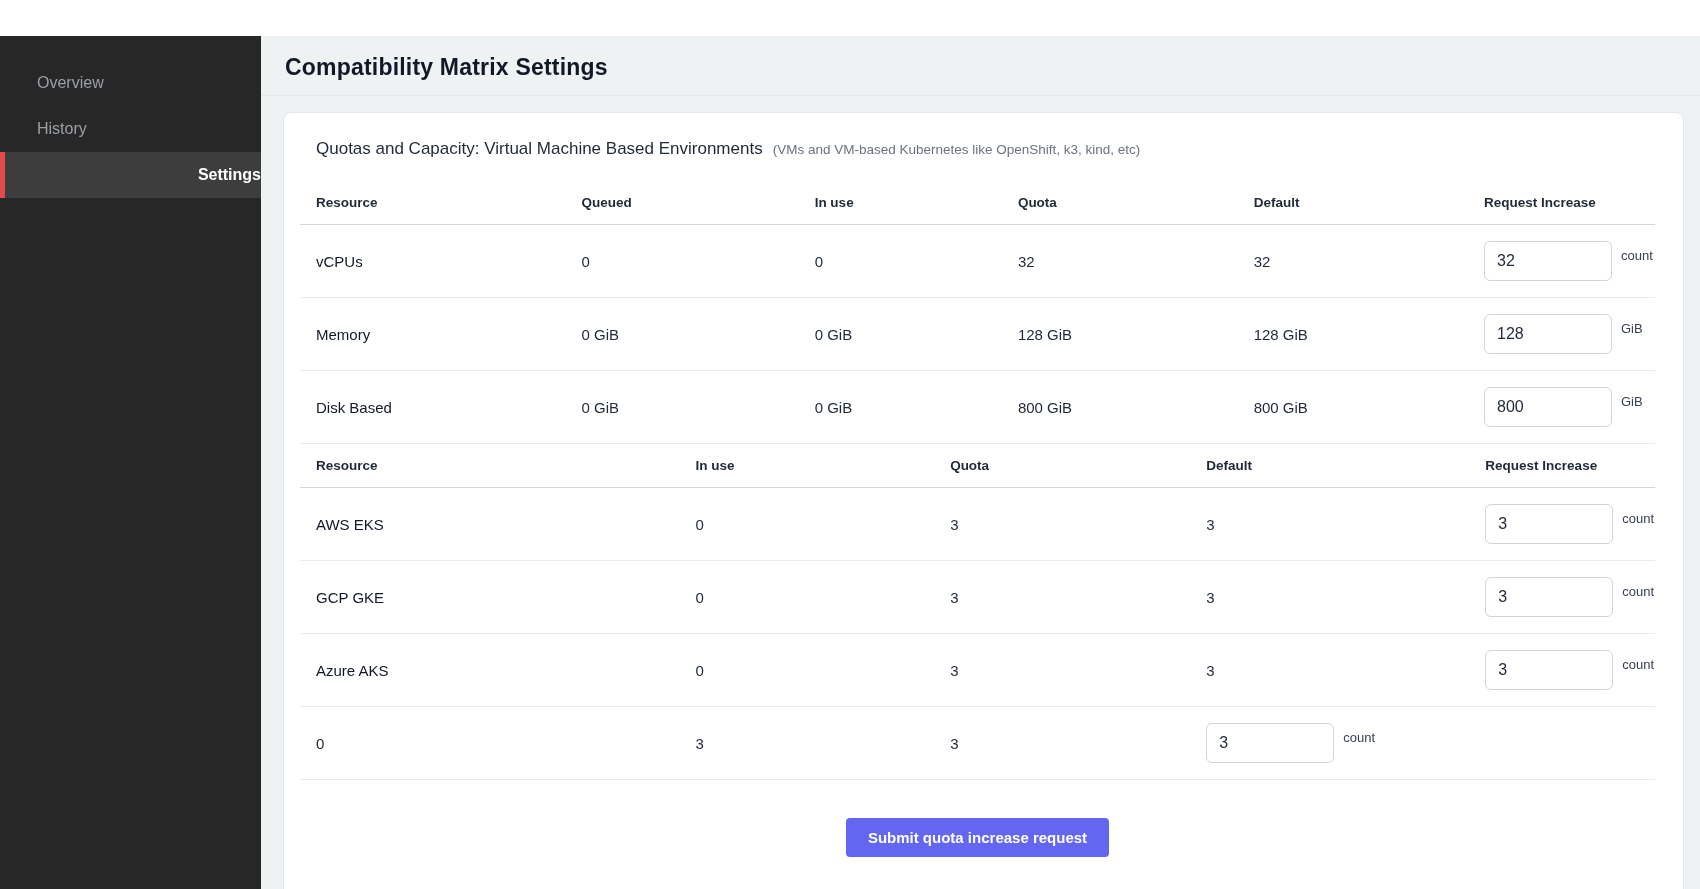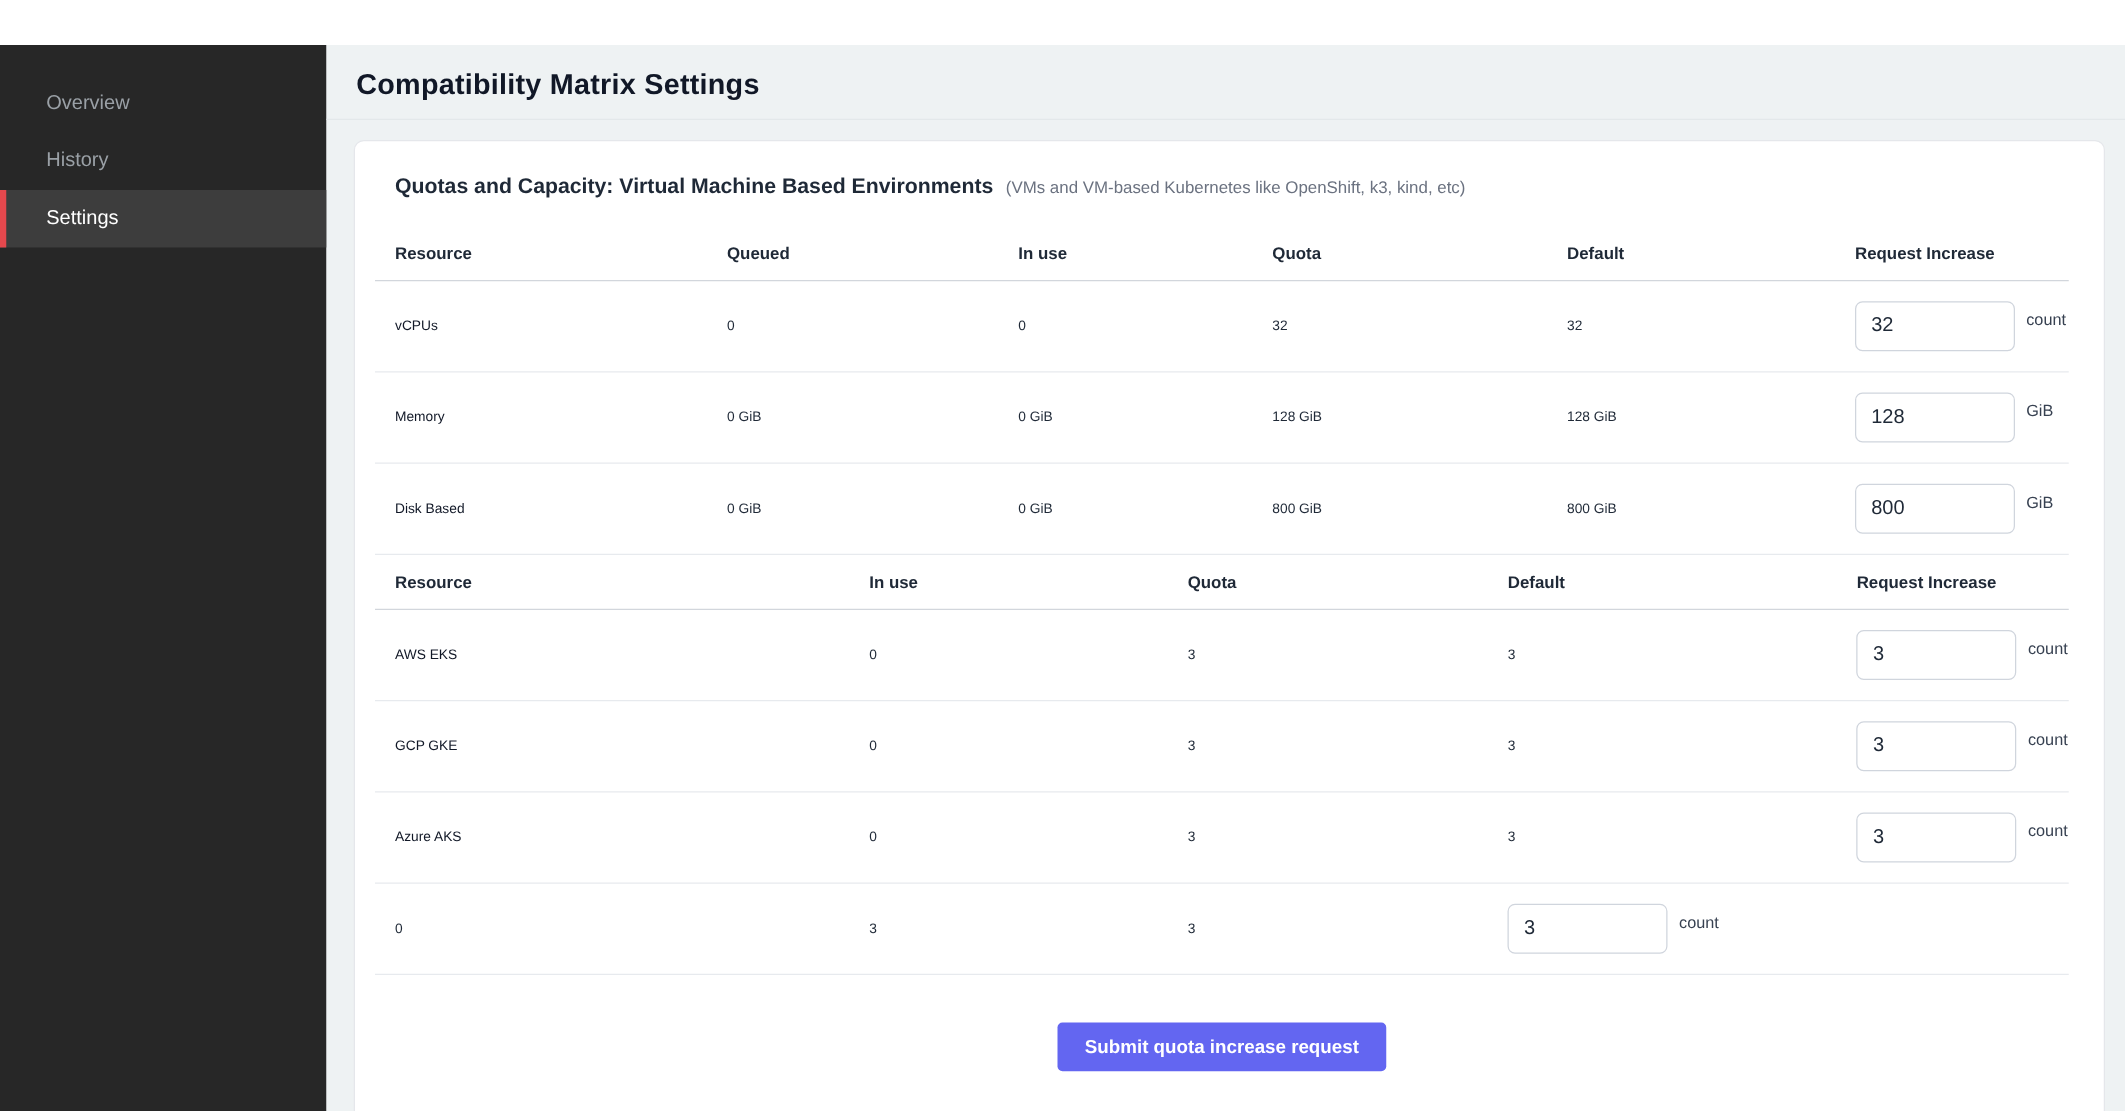--- a/index.html
+++ b/index.html
@@ -2,42 +2,42 @@
 <html><head>
 <meta charset="utf-8">
 <style>
   * { box-sizing: border-box; margin: 0; padding: 0; }
   html, body { width: 1700px; height: 889px; font-family: "Liberation Sans", sans-serif; }
   .app { display: flex; width: 1700px; height: 889px; background: #eef2f3; overflow: hidden; margin-top: 36px; }
 
   
   .sidebar { width: 261px; height: 100%; background: #272727; flex-shrink: 0; padding-top: 24px; }
   .side-item { height: 46px; display: flex; align-items: center; padding-left: 32px; font-size: 16px; color: #9aa0a6; cursor: pointer; border-left: 5px solid transparent; }
-  .side-item.active { background: #3d3d3d; color: #ffffff; border-left-color: #e5484d; font-weight: 400; }
+  .side-item.active { background: #3d3d3d; color: #ffffff; border-left-color: #e5484d; font-weight: 700; justify-content: flex-end; }
 
   
   .main { flex: 1; height: 100%; overflow: hidden; display: flex; flex-direction: column; }
   .page-header { padding: 18px 24px 14px 24px; border-bottom: 1px solid #e3e8ea; }
   .page-header h1 { font-size: 23px; font-weight: 700; color: #111827; letter-spacing: 0.2px; }
 
   .content { flex: 1; padding: 16px 16px 22px 22px; }
   .card { background: #ffffff; border: 1px solid #e5e7eb; border-radius: 8px; padding: 26px 28px 22px 16px; height: 100%; }
 
   .section-title-row { display: flex; align-items: baseline; gap: 10px; padding-left: 16px; margin-bottom: 22px; }
-  .section-title { font-size: 17px; font-weight: 700; color: #1f2937; }
+  .section-title { font-size: 17px; font-weight: 400; color: #1f2937; }
   .section-subtitle { font-size: 13.5px; color: #6b7280; }
   .section-title-2 { font-size: 17px; font-weight: 700; color: #1f2937; padding-left: 16px; margin: 36px 0 18px 0; }
 
   .table { width: 100%; }
   .vm-grid    { display: grid; grid-template-columns: 19.6% 17.2% 15% 17.4% 17% 1fr; align-items: center; }
   .cloud-grid { display: grid; grid-template-columns: 28% 18.8% 18.9% 20.6% 1fr; align-items: center; }
   .thead { height: 44px; border-bottom: 1px solid #d2d6dc; }
   .thead > div { font-size: 13.5px; font-weight: 700; color: #1f2937; padding-left: 16px; }
   .trow { height: 73px; border-bottom: 1px solid #e7eaee; }
-  .cell { font-size: 11px; color: #1f2937; padding-left: 16px; }
+  .cell { font-size: 15px; color: #1f2937; padding-left: 16px; }
   .cell.resource { font-weight: 500; color: #111827; }
 
   .request-cell { display: flex; align-items: center; gap: 9px; padding-left: 16px; }
   .qty-input { width: 128px; height: 40px; border: 1px solid #d0d5dd; border-radius: 6px; padding: 0 12px; font-size: 16px; color: #1f2937; font-family: "Liberation Sans", sans-serif; background: #fff; }
   .unit { font-size: 13px; color: #374151; position: relative; top: -6px; }
 
   .button-row { display: flex; justify-content: center; margin-top: 38px; }
   .submit-btn { background: #6366f1; color: #ffffff; border: none; border-radius: 4px; padding: 11px 22px; font-size: 15px; font-weight: 700; font-family: "Liberation Sans", sans-serif; cursor: pointer; }
 </style>
 </head>

